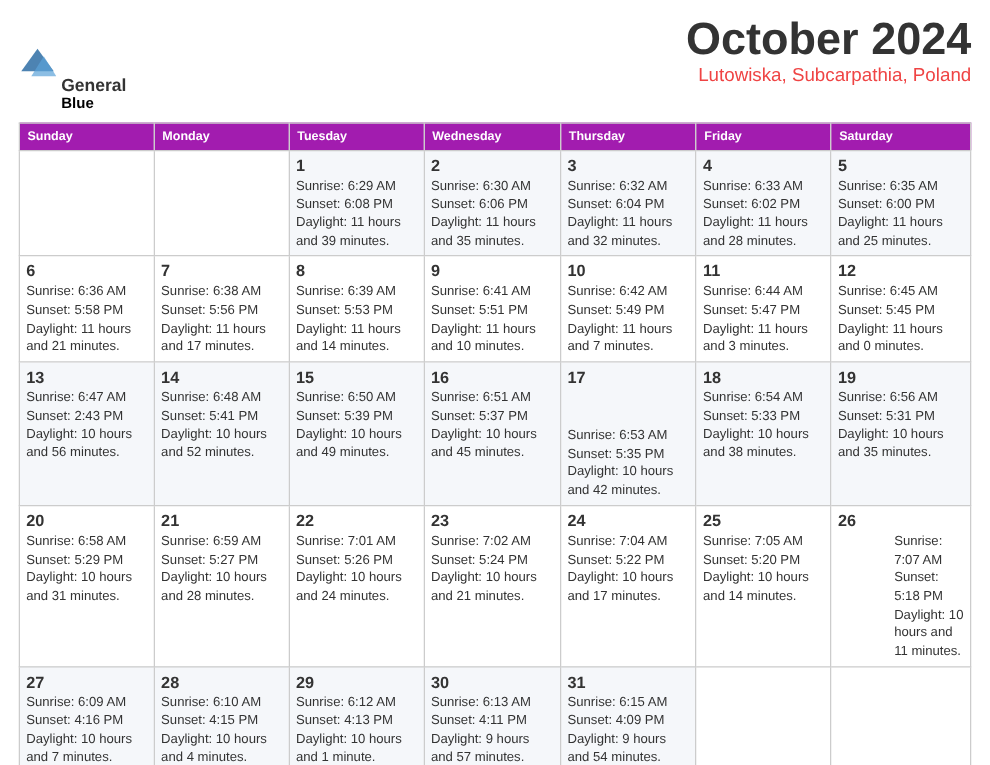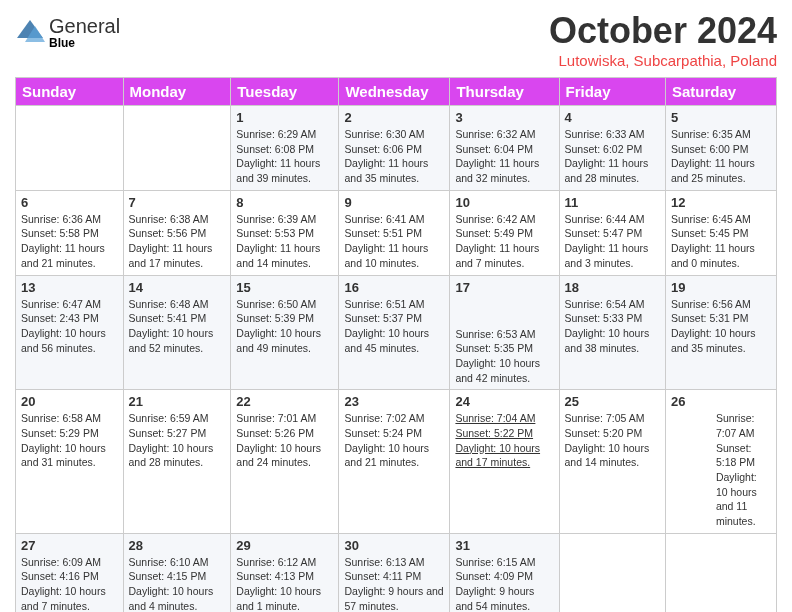--- a/index.html
+++ b/index.html
@@ -20,23 +20,24 @@
       display: flex;
       align-items: center;
       margin-top: 5px;
     }
     .logo-text {
       display: flex;
       flex-direction: column;
       line-height: 1.1;
     }
     .logo-general {
-      font-size: 20px;
-      font-weight: normal;
+      font-size: 14px;
+      font-weight: bold;
       color: #333;
+      margin-top: 46px;
     }
     .logo-blue {
       font-size: 12px;
       font-weight: bold;
       color: #000000;
     }
     .logo-icon {
       width: 30px;
       height: 30px;
       margin-right: 4px;
@@ -51,25 +52,25 @@
     }
     .subtitle {
       font-size: 15px;
       color: #ef4444;
     }
     .calendar {
       width: 100%;
       border-collapse: collapse;
     }
     .calendar th {
-      background-color: #d946ef;
+      background-color: #a21caf;
       color: #fff;
       text-align: left;
       padding: 5px 6px;
-      font-size: 15px;
+      font-size: 10px;
       border: 1px solid #ccc;
     }
     .calendar td {
       vertical-align: top;
       border: 1px solid #ccc;
       padding: 4px 5px;
       width: 113px;
       min-height: 70px;
       font-size: 11px;
       color: #333;
@@ -270,21 +271,21 @@
 Daylight: 10 hours and 24 minutes.</div>
         </td>
         <td>
           <span class="day-number">23</span>
           <div class="day-info" style="white-space: pre-line;">Sunrise: 7:02 AM
 Sunset: 5:24 PM
 Daylight: 10 hours and 21 minutes.</div>
         </td>
         <td>
           <span class="day-number">24</span>
-          <div class="day-info" style="white-space: pre-line; text-decoration: underline;">Sunrise: 7:04 AM
+          <div class="day-info" style="white-space: pre-line;">Sunrise: 7:04 AM
 Sunset: 5:22 PM
 Daylight: 10 hours and 17 minutes.</div>
         </td>
         <td>
           <span class="day-number">25</span>
           <div class="day-info" style="white-space: pre-line;">Sunrise: 7:05 AM
 Sunset: 5:20 PM
 Daylight: 10 hours and 14 minutes.</div>
         </td>
         <td>

